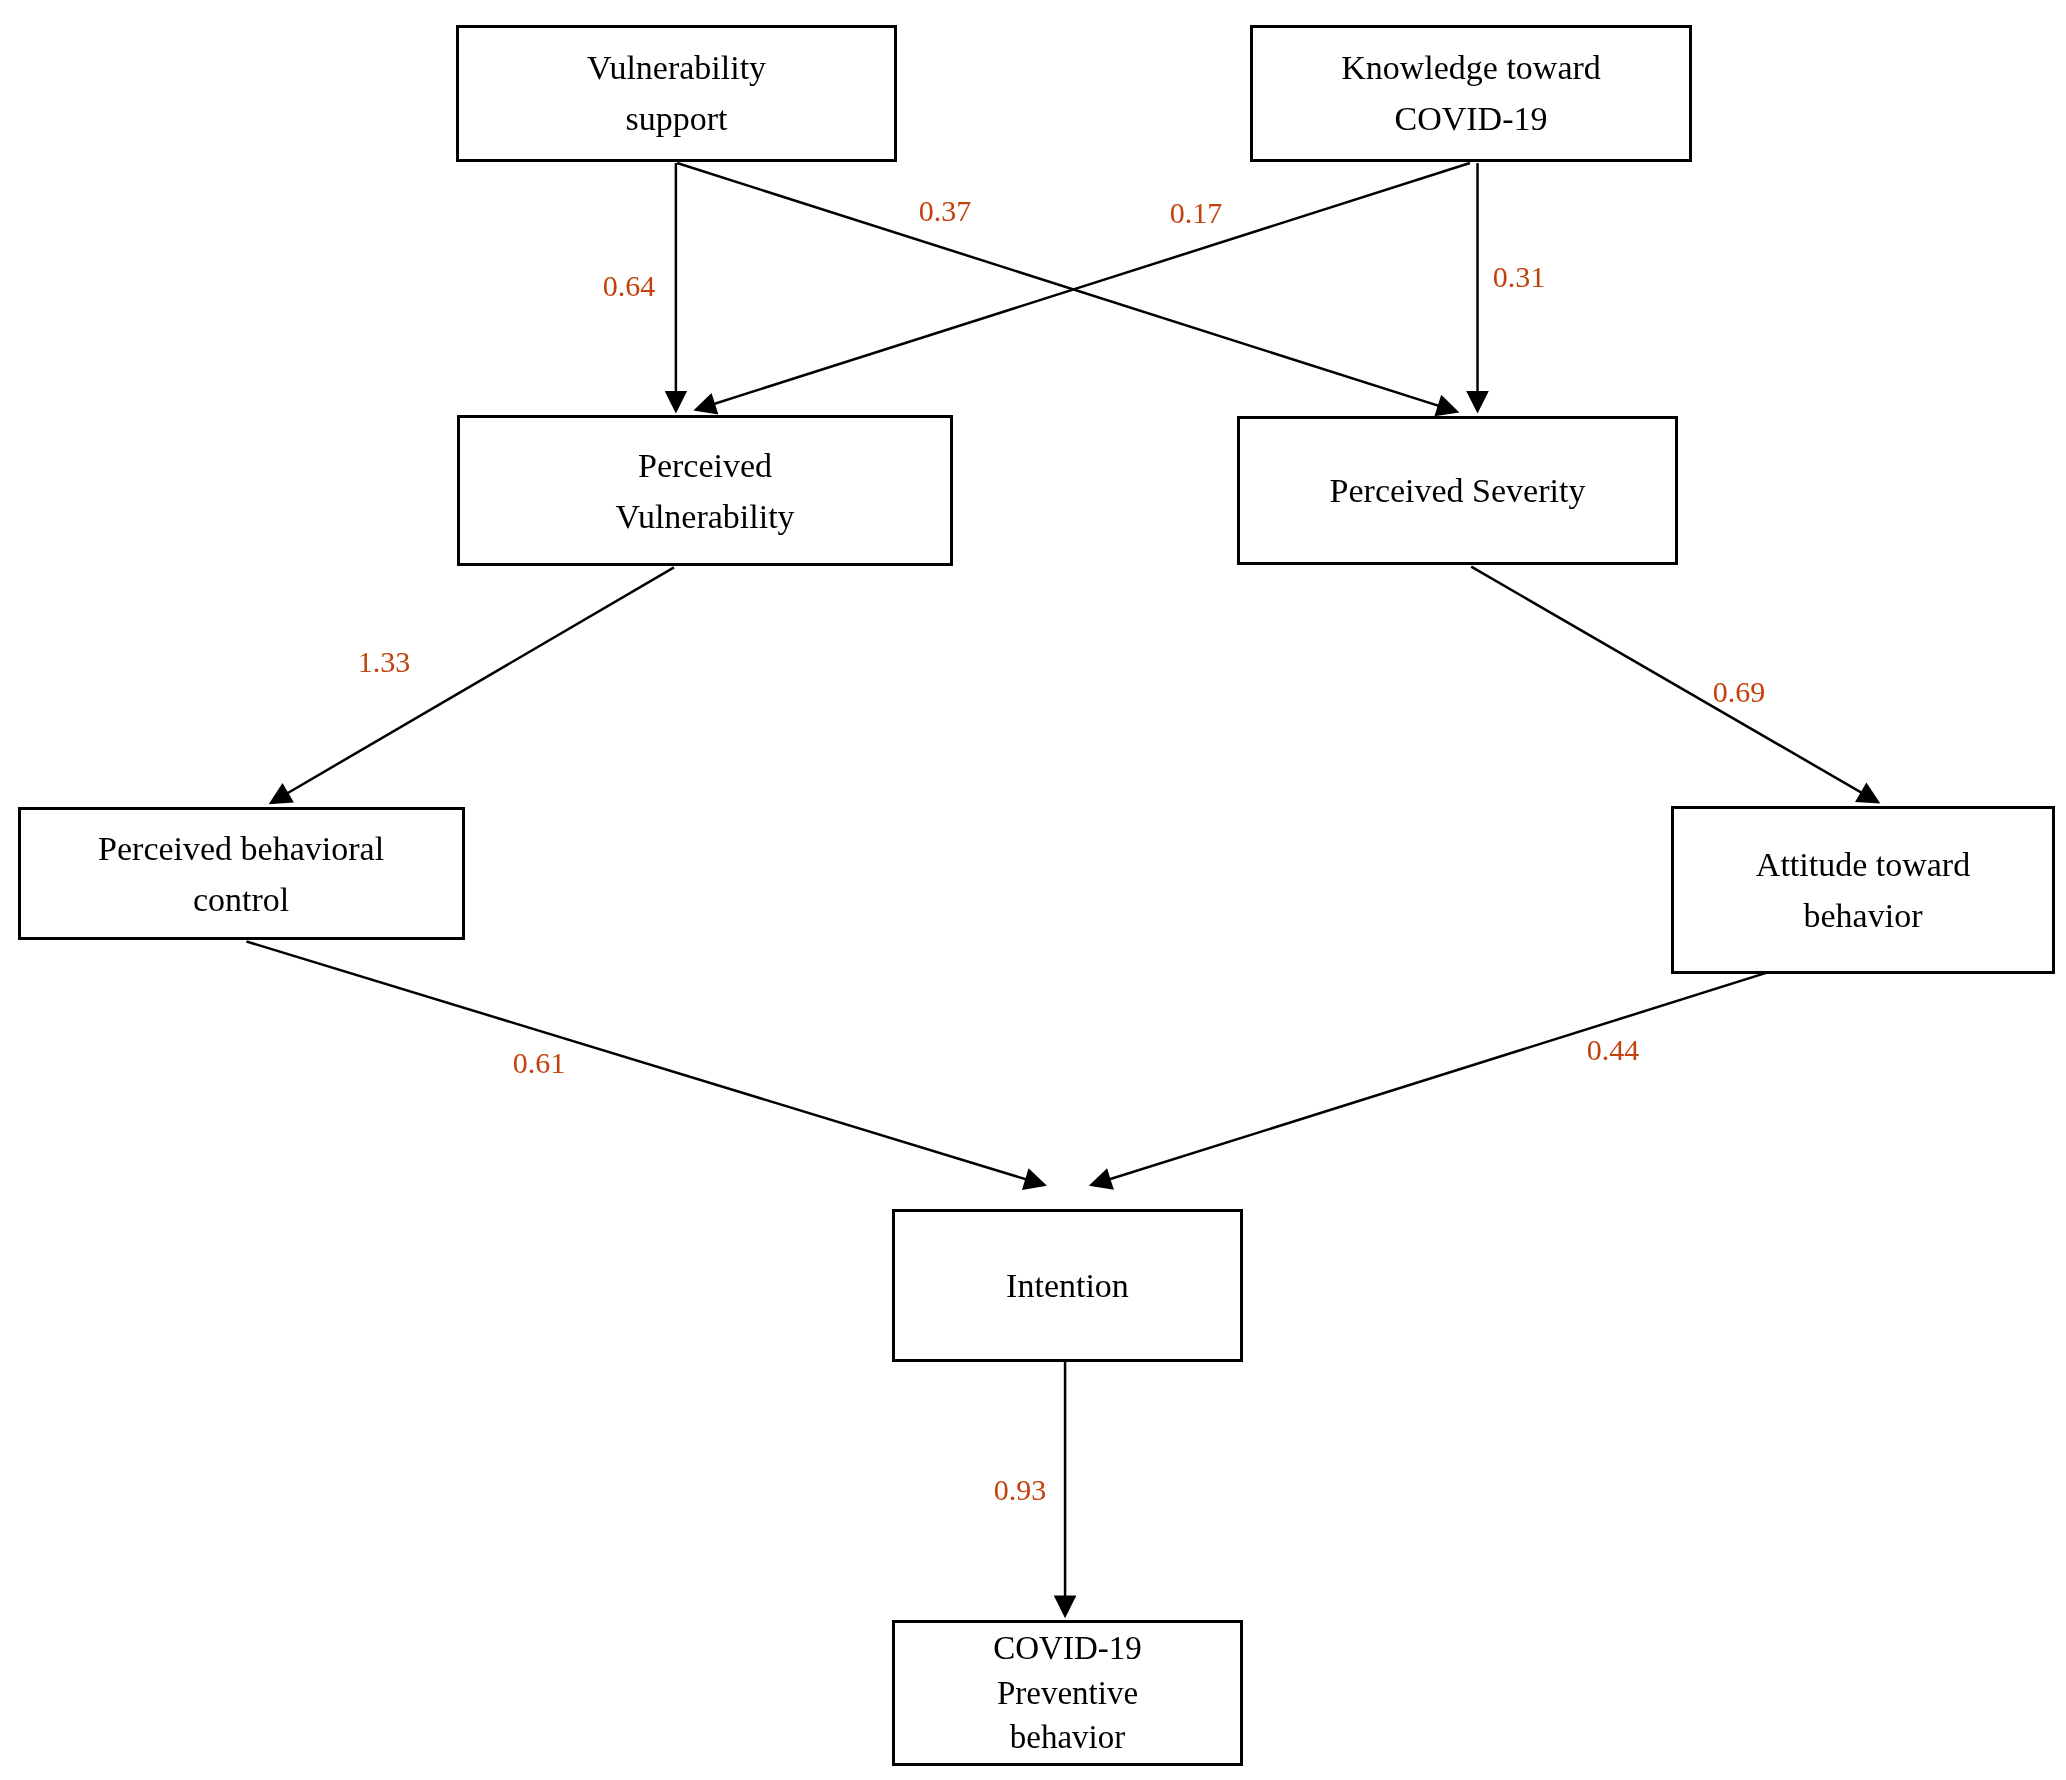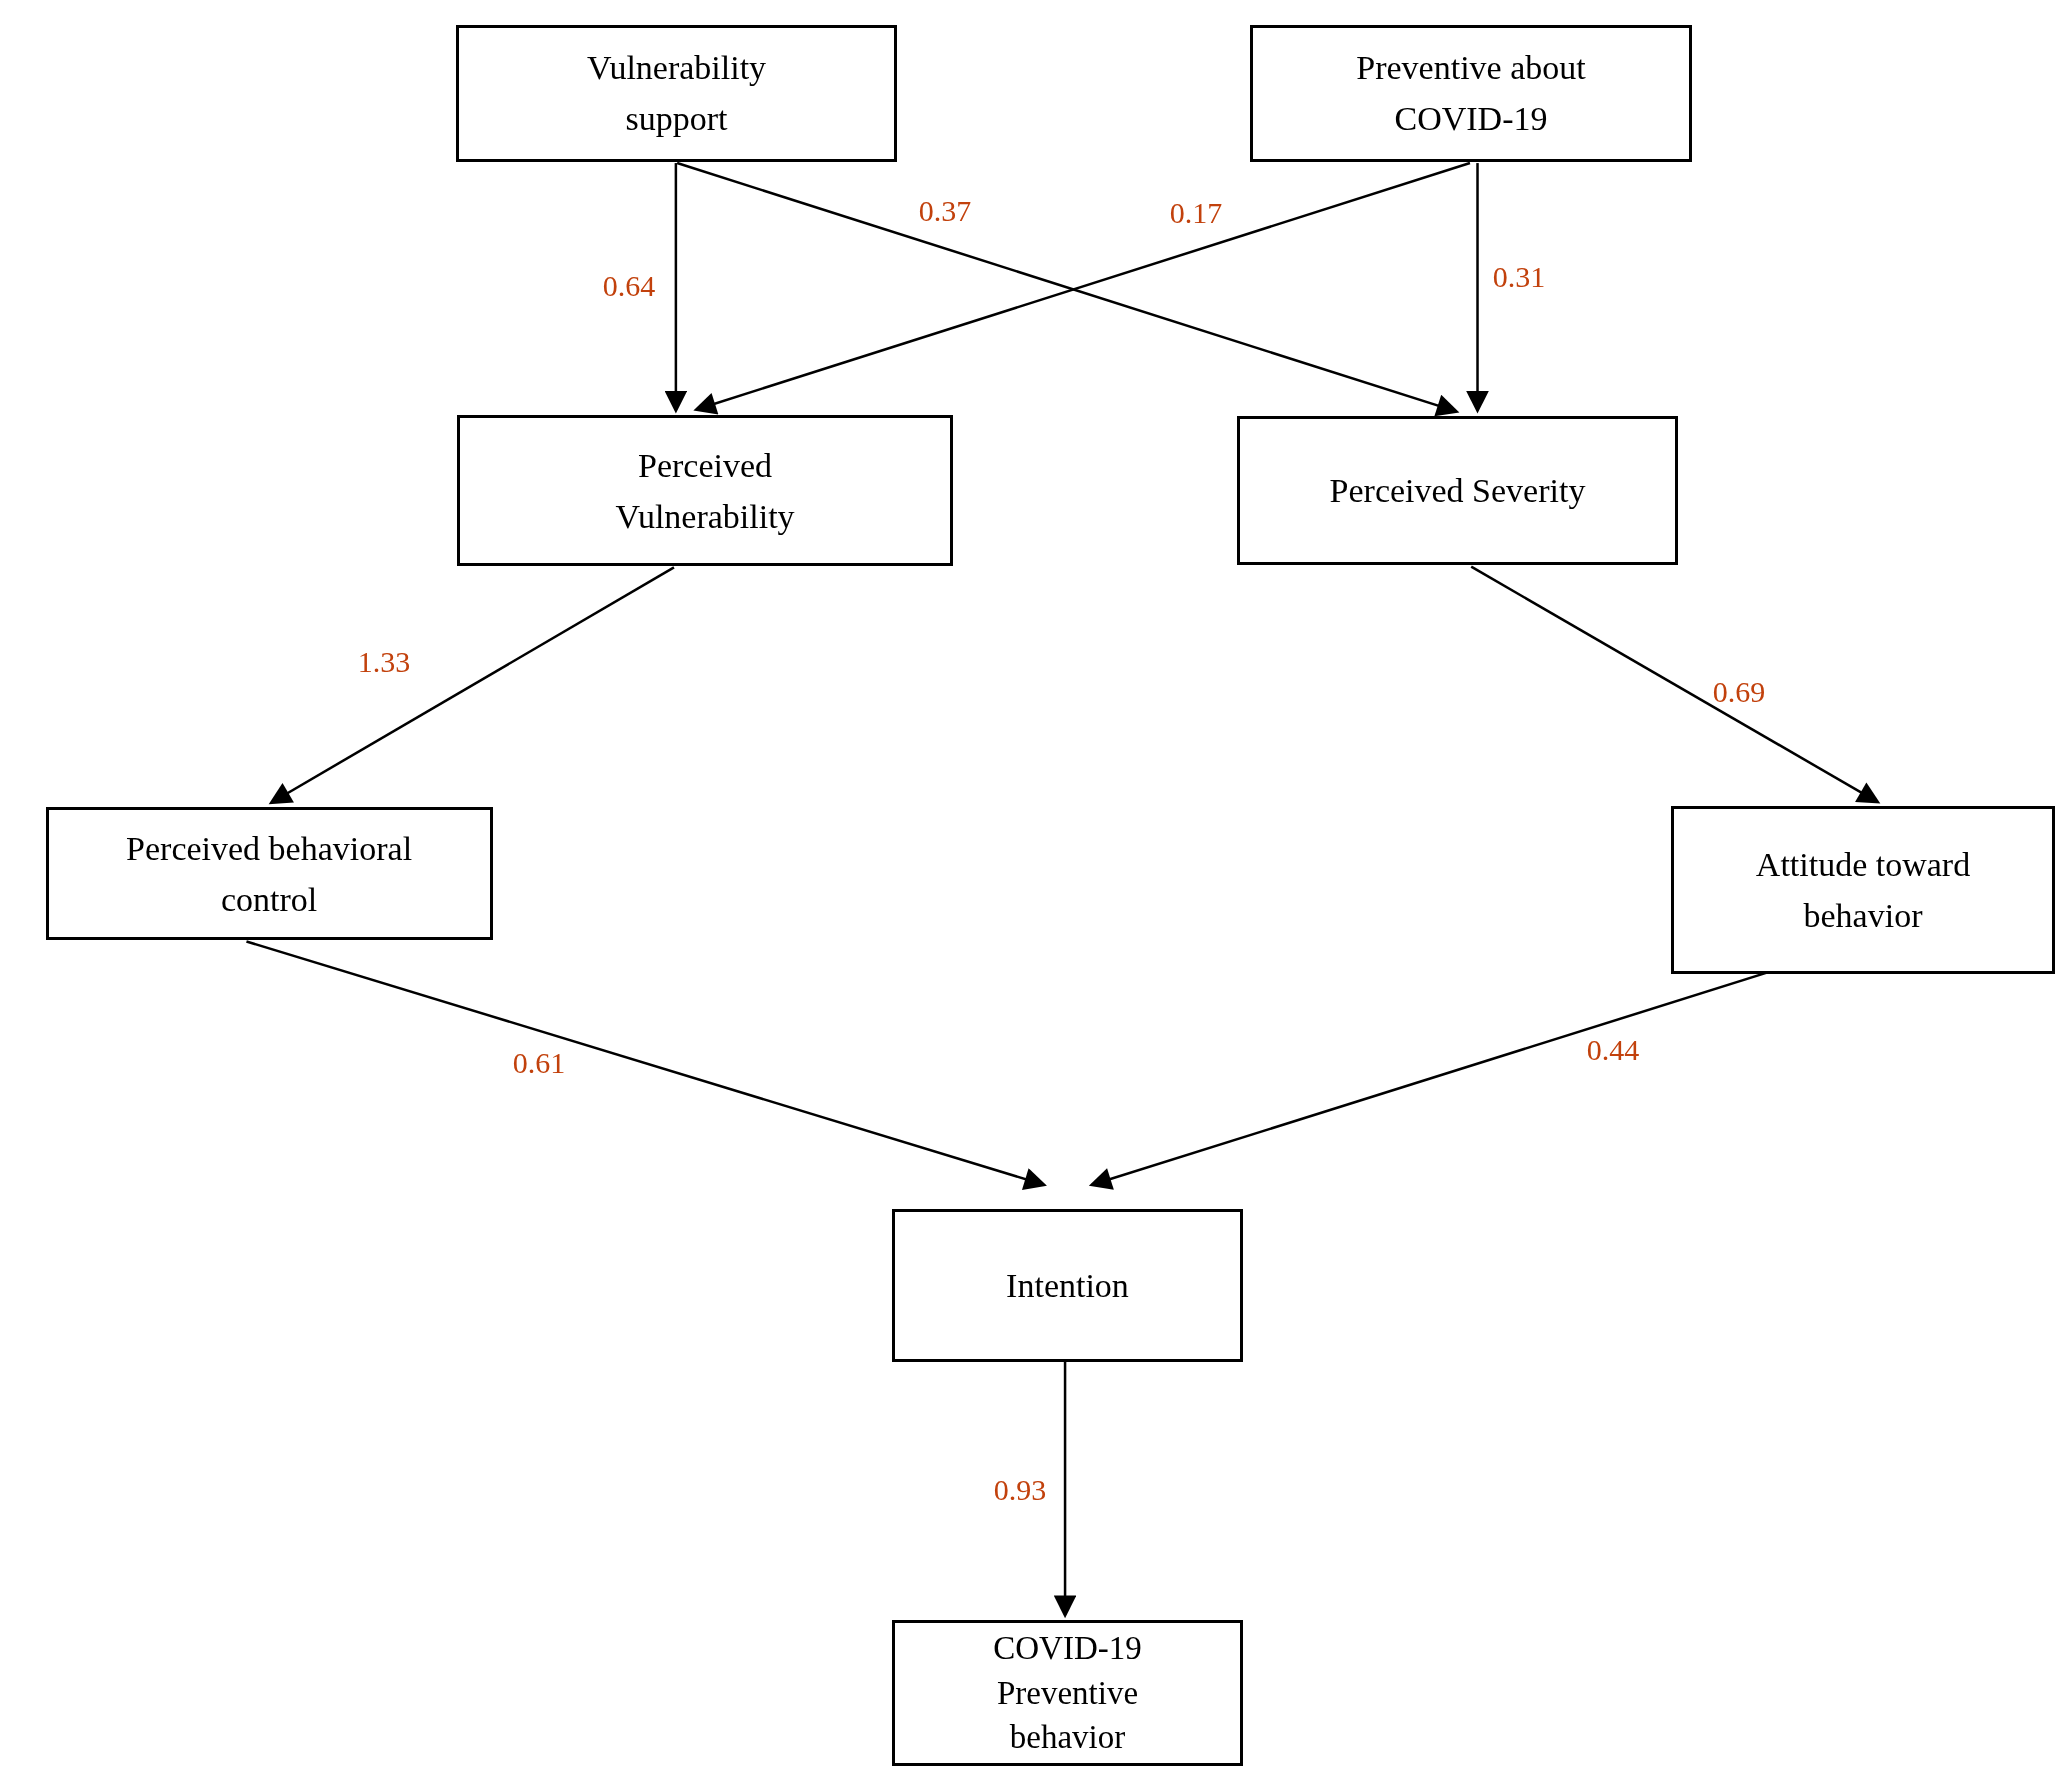--- a/index.html
+++ b/index.html
@@ -74,34 +74,34 @@
     <line class="edge" x1="2962" y1="1499" x2="1737" y2="1884" marker-end="url(#arrow)"></line>
     <line class="edge" x1="1694" y1="2138" x2="1694" y2="2568" marker-end="url(#arrow)"></line>
   </svg>
 
   <div class="node" style="left:456px; top:24.5px; width:441px; height:137px;">
     <div class="nline">Vulnerability</div>
     <div class="nline">support</div>
   </div>
 
   <div class="node" style="left:1250px; top:24.5px; width:442px; height:137px;">
-    <div class="nline">Preventive about</div>
+    <div class="nline">Knowledge toward</div>
     <div class="nline">COVID-19</div>
   </div>
 
   <div class="node" style="left:457px; top:415px; width:496px; height:151px;">
     <div class="nline">Perceived</div>
     <div class="nline">Vulnerability</div>
   </div>
 
   <div class="node" style="left:1237px; top:416px; width:441px; height:149px;">
     <div class="nline">Perceived Severity</div>
   </div>
 
-  <div class="node" style="left:17.6px; top:807px; width:447px; height:133px;margin-left:28px;">
+  <div class="node" style="left:17.6px; top:807px; width:447px; height:133px;">
     <div class="nline">Perceived behavioral</div>
     <div class="nline">control</div>
   </div>
 
   <div class="node" style="left:1671px; top:806px; width:384px; height:168px;">
     <div class="nline">Attitude toward</div>
     <div class="nline">behavior</div>
   </div>
 
   <div class="node" style="left:892px; top:1190px; width:351px; height:153px;margin-top:19px;">

